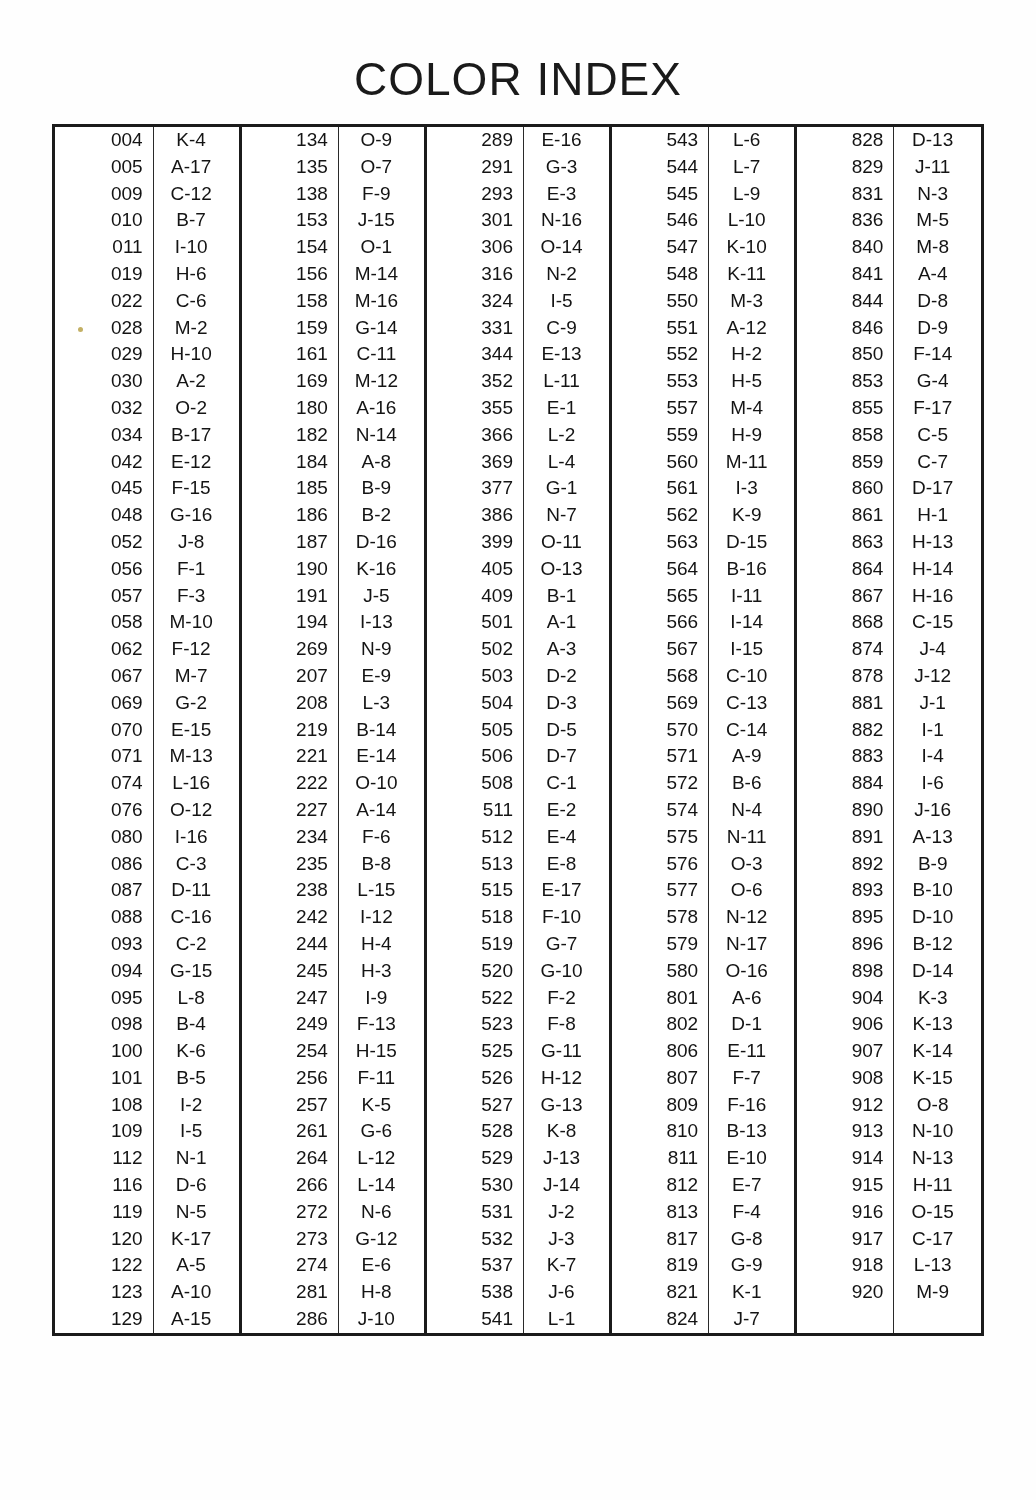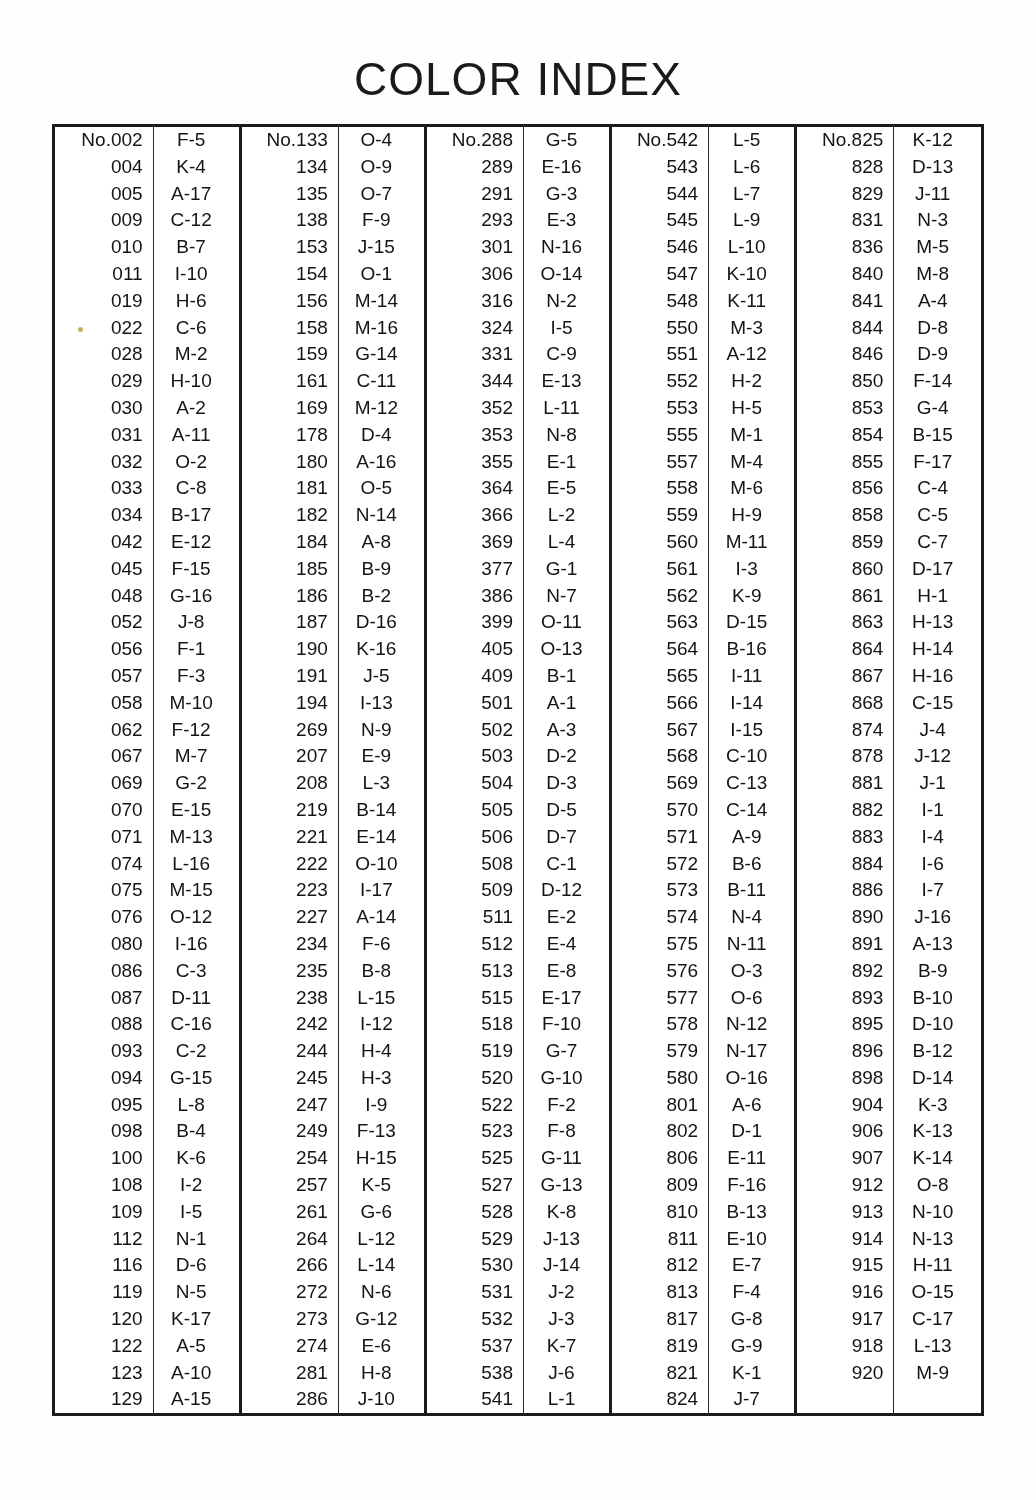--- a/index.html
+++ b/index.html
@@ -96,32 +96,20 @@
           <col style="width:9.4%">
         <col style="width:10.6%">
           <col style="width:9.4%">
         <col style="width:10.6%">
           <col style="width:9.4%">
         <col style="width:10.6%">
           <col style="width:9.4%">
       </colgroup>
       <tbody>
           <tr>
-            <td class="num">No.002</td>
-            <td class="code grp-end">F-5</td>
-            <td class="num">No.133</td>
-            <td class="code grp-end">O-4</td>
-            <td class="num">No.288</td>
-            <td class="code grp-end">G-5</td>
-            <td class="num">No.542</td>
-            <td class="code grp-end">L-5</td>
-            <td class="num">No.825</td>
-            <td class="code last">K-12</td>
-          </tr>
-          <tr>
             <td class="num">004</td>
             <td class="code grp-end">K-4</td>
             <td class="num">134</td>
             <td class="code grp-end">O-9</td>
             <td class="num">289</td>
             <td class="code grp-end">E-16</td>
             <td class="num">543</td>
             <td class="code grp-end">L-6</td>
             <td class="num">828</td>
             <td class="code last">D-13</td>
@@ -228,56 +216,32 @@
             <td class="num">169</td>
             <td class="code grp-end">M-12</td>
             <td class="num">352</td>
             <td class="code grp-end">L-11</td>
             <td class="num">553</td>
             <td class="code grp-end">H-5</td>
             <td class="num">853</td>
             <td class="code last">G-4</td>
           </tr>
           <tr>
-            <td class="num">031</td>
-            <td class="code grp-end">A-11</td>
-            <td class="num">178</td>
-            <td class="code grp-end">D-4</td>
-            <td class="num">353</td>
-            <td class="code grp-end">N-8</td>
-            <td class="num">555</td>
-            <td class="code grp-end">M-1</td>
-            <td class="num">854</td>
-            <td class="code last">B-15</td>
-          </tr>
-          <tr>
             <td class="num">032</td>
             <td class="code grp-end">O-2</td>
             <td class="num">180</td>
             <td class="code grp-end">A-16</td>
             <td class="num">355</td>
             <td class="code grp-end">E-1</td>
             <td class="num">557</td>
             <td class="code grp-end">M-4</td>
             <td class="num">855</td>
             <td class="code last">F-17</td>
           </tr>
           <tr>
-            <td class="num">033</td>
-            <td class="code grp-end">C-8</td>
-            <td class="num">181</td>
-            <td class="code grp-end">O-5</td>
-            <td class="num">364</td>
-            <td class="code grp-end">E-5</td>
-            <td class="num">558</td>
-            <td class="code grp-end">M-6</td>
-            <td class="num">856</td>
-            <td class="code last">C-4</td>
-          </tr>
-          <tr>
             <td class="num">034</td>
             <td class="code grp-end">B-17</td>
             <td class="num">182</td>
             <td class="code grp-end">N-14</td>
             <td class="num">366</td>
             <td class="code grp-end">L-2</td>
             <td class="num">559</td>
             <td class="code grp-end">H-9</td>
             <td class="num">858</td>
             <td class="code last">C-5</td>
@@ -432,32 +396,20 @@
             <td class="num">222</td>
             <td class="code grp-end">O-10</td>
             <td class="num">508</td>
             <td class="code grp-end">C-1</td>
             <td class="num">572</td>
             <td class="code grp-end">B-6</td>
             <td class="num">884</td>
             <td class="code last">I-6</td>
           </tr>
           <tr>
-            <td class="num">075</td>
-            <td class="code grp-end">M-15</td>
-            <td class="num">223</td>
-            <td class="code grp-end">I-17</td>
-            <td class="num">509</td>
-            <td class="code grp-end">D-12</td>
-            <td class="num">573</td>
-            <td class="code grp-end">B-11</td>
-            <td class="num">886</td>
-            <td class="code last">I-7</td>
-          </tr>
-          <tr>
             <td class="num">076</td>
             <td class="code grp-end">O-12</td>
             <td class="num">227</td>
             <td class="code grp-end">A-14</td>
             <td class="num">511</td>
             <td class="code grp-end">E-2</td>
             <td class="num">574</td>
             <td class="code grp-end">N-4</td>
             <td class="num">890</td>
             <td class="code last">J-16</td>
@@ -564,20 +516,32 @@
             <td class="num">254</td>
             <td class="code grp-end">H-15</td>
             <td class="num">525</td>
             <td class="code grp-end">G-11</td>
             <td class="num">806</td>
             <td class="code grp-end">E-11</td>
             <td class="num">907</td>
             <td class="code last">K-14</td>
           </tr>
           <tr>
+            <td class="num">101</td>
+            <td class="code grp-end">B-5</td>
+            <td class="num">256</td>
+            <td class="code grp-end">F-11</td>
+            <td class="num">526</td>
+            <td class="code grp-end">H-12</td>
+            <td class="num">807</td>
+            <td class="code grp-end">F-7</td>
+            <td class="num">908</td>
+            <td class="code last">K-15</td>
+          </tr>
+          <tr>
             <td class="num">108</td>
             <td class="code grp-end">I-2</td>
             <td class="num">257</td>
             <td class="code grp-end">K-5</td>
             <td class="num">527</td>
             <td class="code grp-end">G-13</td>
             <td class="num">809</td>
             <td class="code grp-end">F-16</td>
             <td class="num">912</td>
             <td class="code last">O-8</td>

